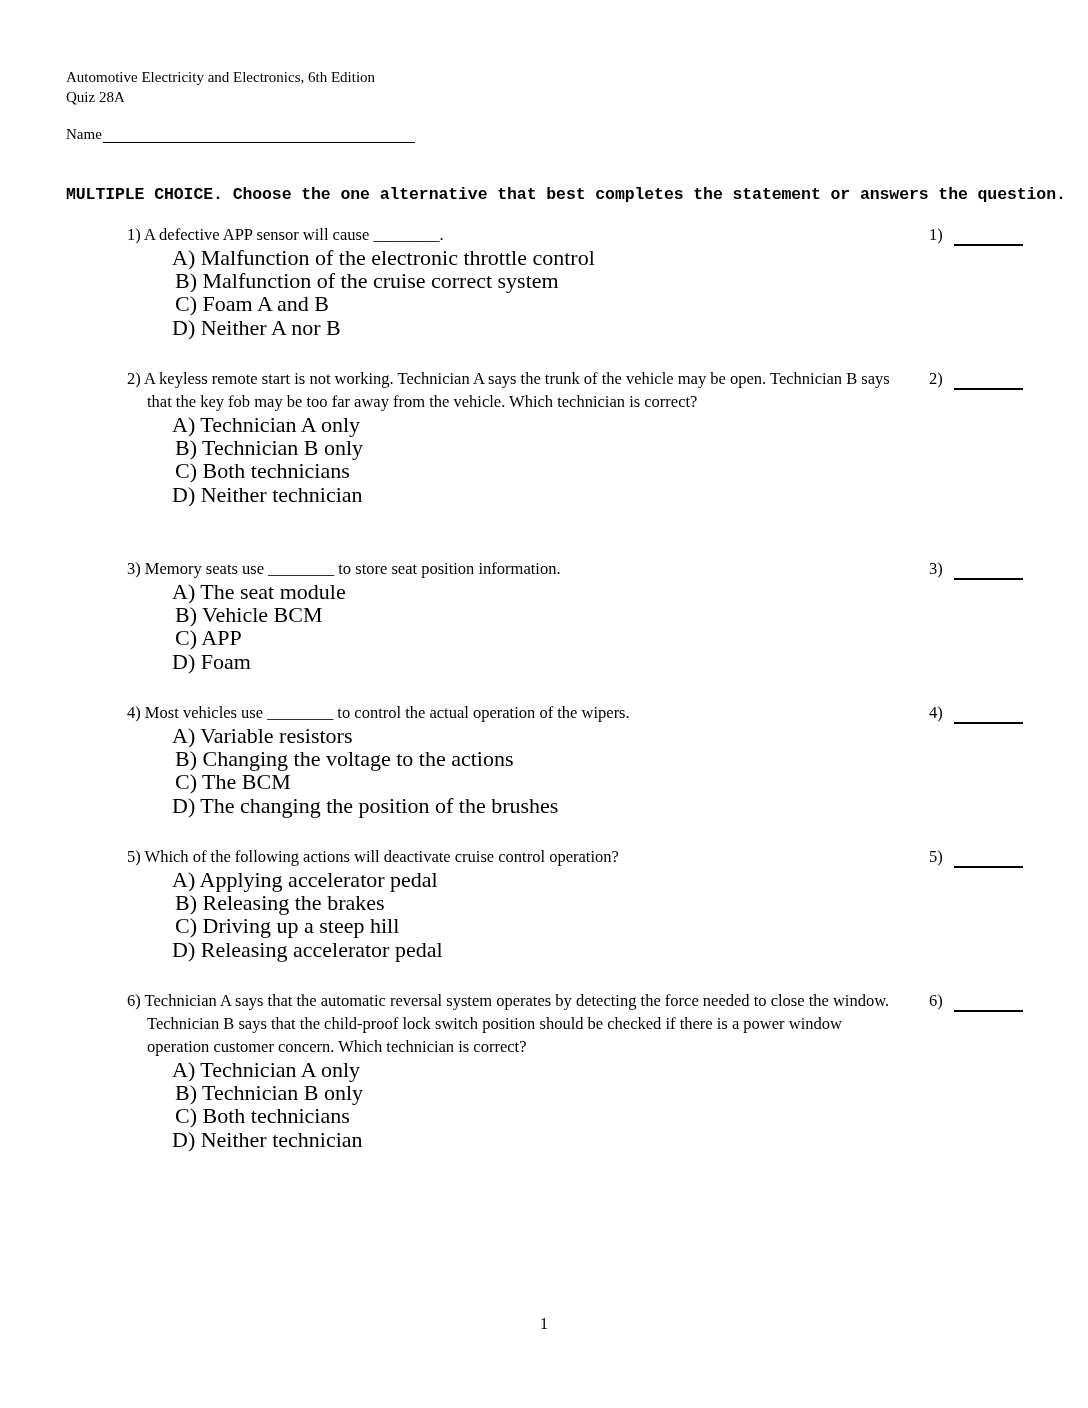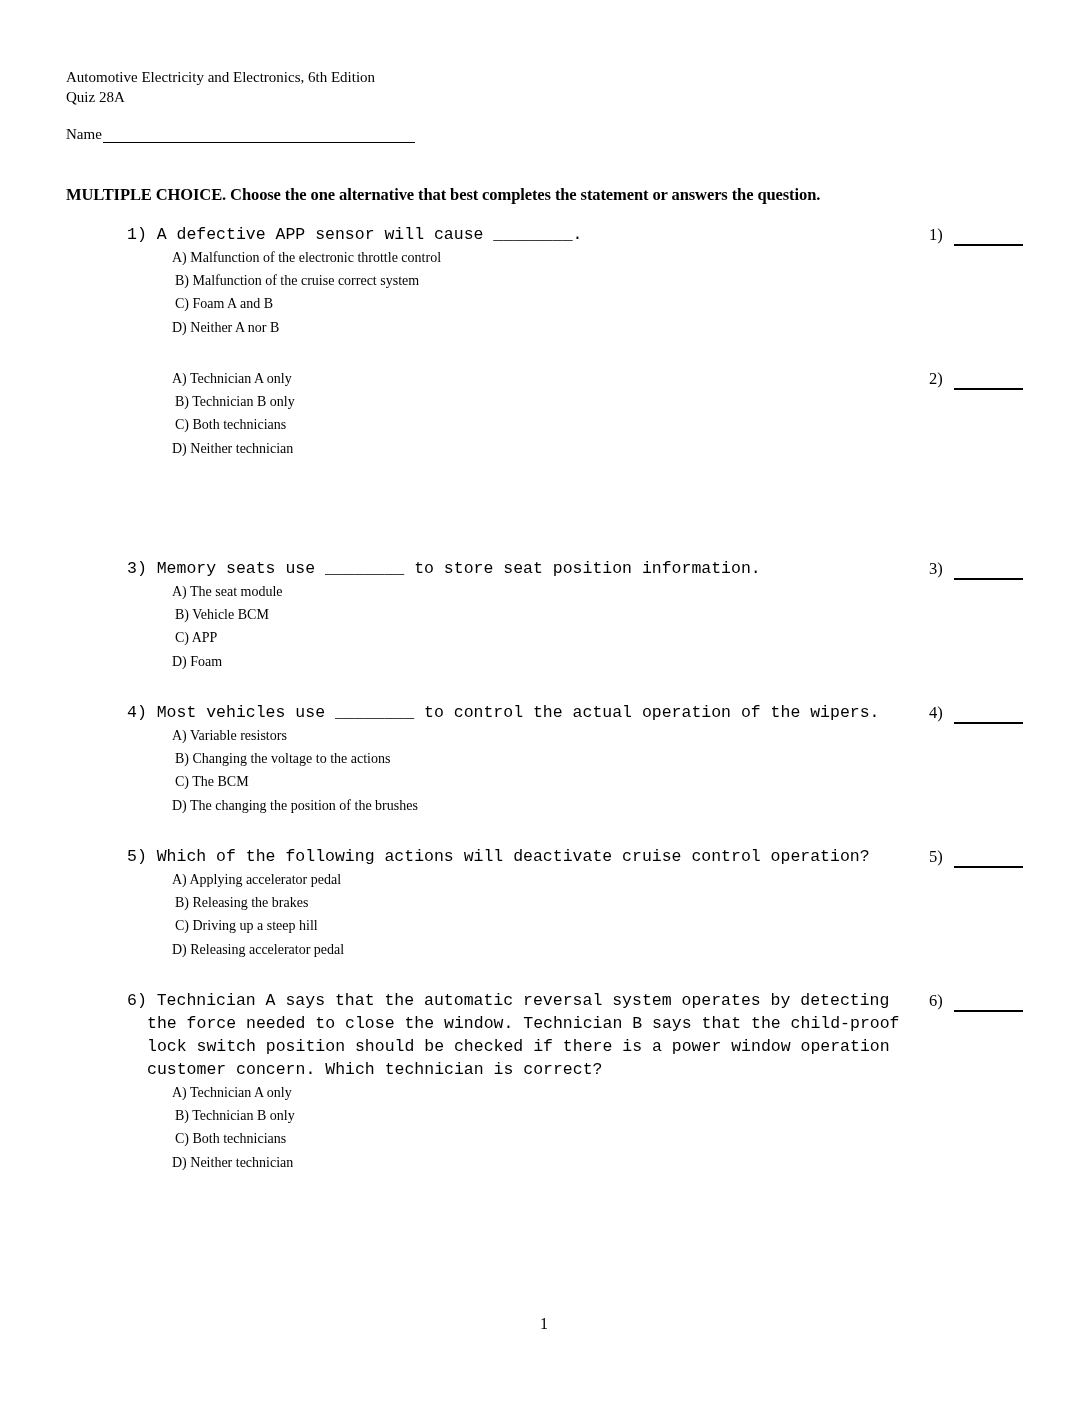--- a/index.html
+++ b/index.html
@@ -5,25 +5,25 @@
     html, body { margin: 0; padding: 0; background: #ffffff; }
     body {
       width: 1088px; height: 1408px; position: relative; overflow: hidden;
       font-family: "Liberation Serif", "DejaVu Serif", serif; color: #000;
     }
     .hdr { position: absolute; left: 66px; font-size: 15px; line-height: 20px; }
     .hdr.title { top: 67px; }
     .hdr.quiz { top: 87px; }
     .name-row { position: absolute; left: 66px; top: 125px; font-size: 15px; display: flex; align-items: flex-end; font-family: Liberation Serif, serif; }
     .name-line { display: inline-block; width: 312px; border-bottom: 1px solid #000; height: 17px; margin-left: 1px; }
-    .instructions { position: absolute; left: 66px; top: 185px; font-size: 16.5px; font-weight: bold; letter-spacing: -0.1px; }
+    .instructions { position: absolute; left: 66px; top: 185px; font-size: 16.5px; font-weight: bold; letter-spacing: -0.1px; font-family: Liberation Mono, monospace; }
     .question { position: absolute; left: 127px; width: 940px; }
-    .q-text { font-size: 16.5px; line-height: 23px; width: 760px; padding-left: 20px; text-indent: -20px; font-family: Liberation Mono, monospace; }
+    .q-text { font-size: 16.5px; line-height: 23px; width: 760px; padding-left: 20px; text-indent: -20px; }
     .choices { margin-left: 45px; }
-    .choice { font-size: 14px; line-height: 23.2px; }
+    .choice { font-size: 22px; line-height: 23.2px; }
     .choice.b, .choice.c { padding-left: 3px; }
     .answer { position: absolute; left: 802px; top: 0; font-size: 16.5px; line-height: 23px; display: flex; align-items: flex-end; }
     .answer-blank { display: inline-block; width: 69px; border-bottom: 2px solid #000; margin-left: 11px; height: 14px; }
     .page-num { position: absolute; left: 0; width: 1088px; top: 1315px; text-align: center; font-size: 16px; }
   </style>
 </head>
 <body>
 
 <div class="hdr title">Automotive Electricity and Electronics, 6th Edition</div>
 <div class="hdr quiz">Quiz 28A</div>
@@ -42,20 +42,21 @@
     <div class="choice c">C) Foam A and B</div>
     <div class="choice d">D) Neither A nor B</div>
   </div>
   <div class="answer">
     <span>1)</span>
     <span class="answer-blank"></span>
   </div>
 </div>
 
 <div class="question" style="top:367px">
+  <div class="q-text">2) A keyless remote start is not working. Technician A says the trunk of the vehicle may be open. Technician B says that the key fob may be too far away from the vehicle. Which technician is correct?</div>
   <div class="choices">
     <div class="choice a">A) Technician A only</div>
     <div class="choice b">B) Technician B only</div>
     <div class="choice c">C) Both technicians</div>
     <div class="choice d">D) Neither technician</div>
   </div>
   <div class="answer">
     <span>2)</span>
     <span class="answer-blank"></span>
   </div>

